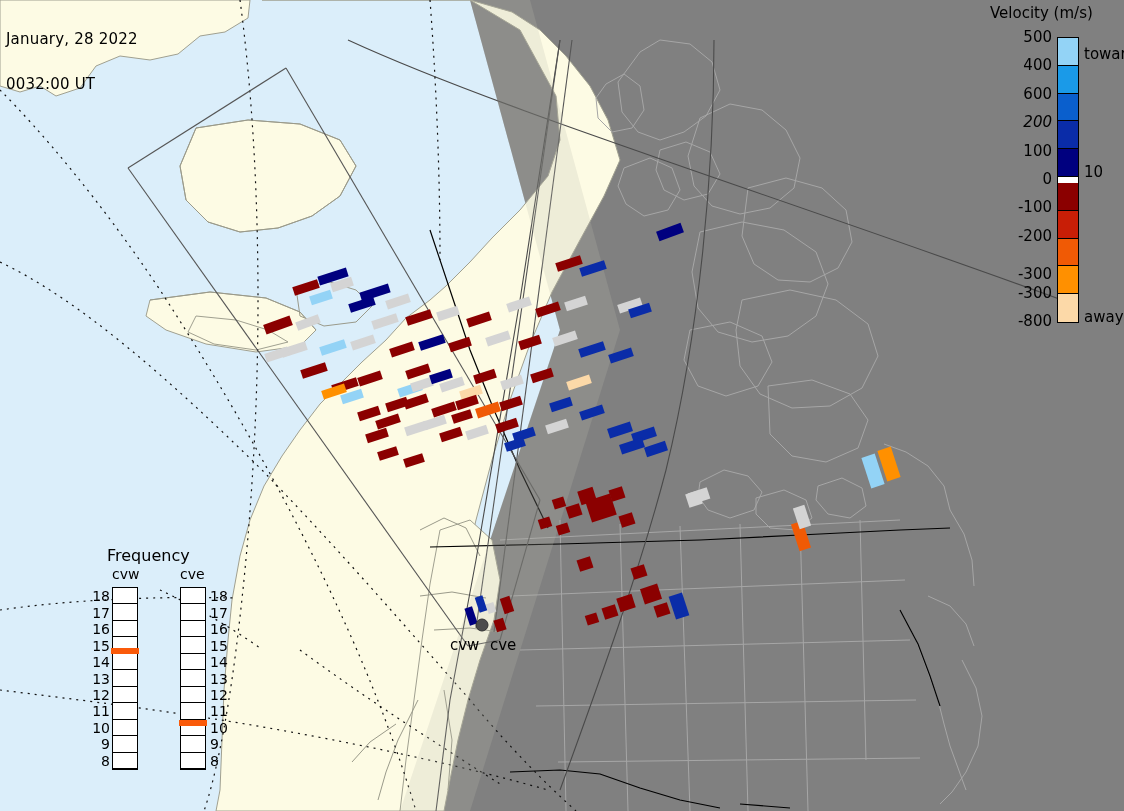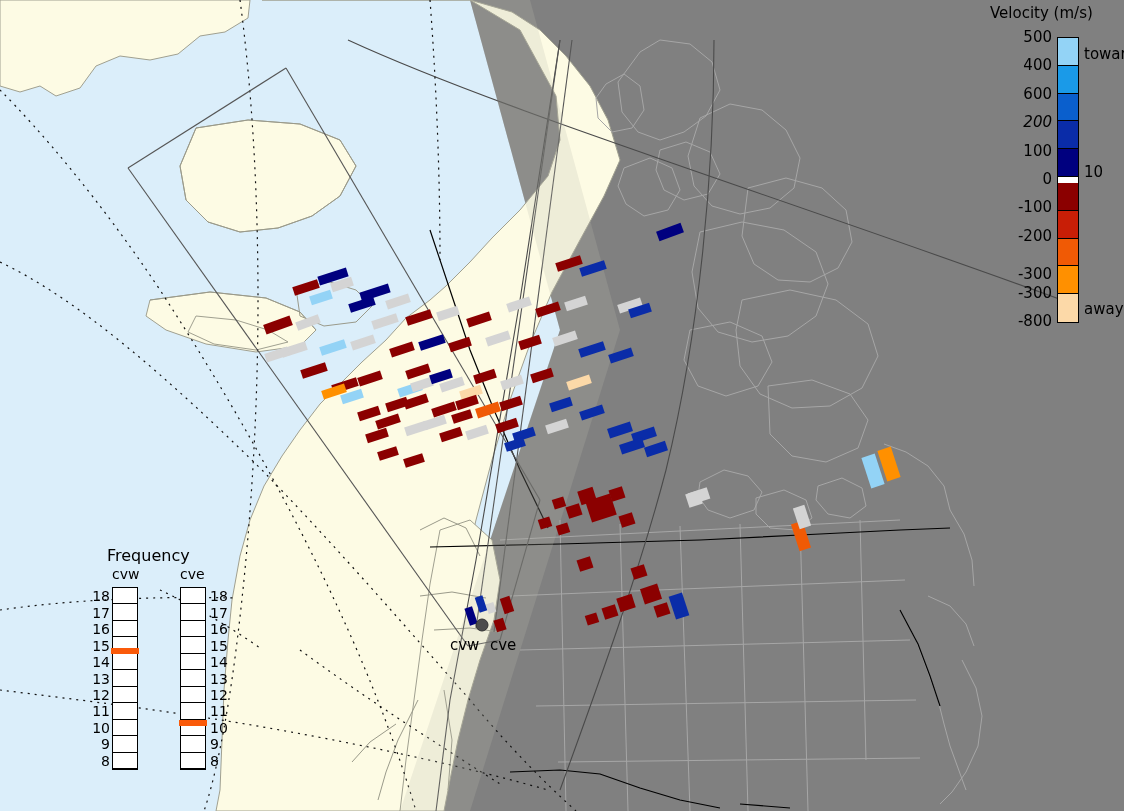--- a/index.html
+++ b/index.html
@@ -279,20 +279,24 @@
       <rect x="467" y="607" width="8" height="18" fill="#00007f" transform="rotate(-18 471 616)"></rect>
       <rect x="477" y="596" width="8" height="16" fill="#0a2ca8" transform="rotate(-18 481 604)"></rect>
     </svg>
 
   <svg width="1124" height="811" viewBox="0 0 1124 811" class="abs" style="left:0;top:0;">
     <circle cx="482" cy="625" r="6" fill="#4c4c4c" stroke="#333" stroke-width="1"></circle>
   </svg>
   <div class="abs stn-label" style="left:450px;top:636px;">cvw</div>
   <div class="abs stn-label" style="left:490px;top:636px;">cve</div>
 
+  <div class="abs" id="timestamp">
+    <div>January, 28 2022</div>
+    <div>0032:00 UT</div>
+  </div>
 
   <div class="abs" id="cbar-panel">
     <div id="cbar-title">Velocity (m/s)</div>
     <div id="cbar-box">
         <div class="cb-seg" style="top: 0px; height: 27.8px; background: rgb(147, 211, 246);"></div>
         <div class="cb-seg" style="top: 27.8px; height: 27.8px; background: rgb(26, 154, 232);"></div>
         <div class="cb-seg" style="top: 55.6px; height: 27.8px; background: rgb(10, 95, 205);"></div>
         <div class="cb-seg" style="top: 83.4px; height: 27.8px; background: rgb(10, 44, 168);"></div>
         <div class="cb-seg" style="top: 111.2px; height: 27.8px; background: rgb(0, 0, 127);"></div>
         <div class="cb-seg" style="top: 139px; height: 6px; background: rgb(255, 255, 255); border-bottom: none;"></div>
@@ -311,21 +315,21 @@
         <div class="cb-tick" style="top: 179px;">0</div>
         <div class="cb-tick" style="top: 207.4px;">-100</div>
         <div class="cb-tick" style="top: 235.8px;">-200</div>
         <div class="cb-tick" style="top: 274px;">-300</div>
         <div class="cb-tick" style="top: 292.6px;">-300</div>
         <div class="cb-tick" style="top: 321px;">-800</div>
       </div>
     <div class="cb-side" style="top:54px;">toward</div>
     <div class="cb-side" style="top:172px;">10</div>
     <div class="cb-side" style="top:184px;margin-left:44px;">-10</div>
-    <div class="cb-side" style="top:309px;">away</div>
+    <div class="cb-side" style="top:317px;">away</div>
   </div>
 
   <div class="abs" id="freq-panel">
     <div id="freq-title">Frequency</div>
     <div class="freq-col-label" style="left:16px;">cvw</div>
     <div class="freq-col-label" style="left:84px;">cve</div>
     <div class="freq-box" id="freq-box-cvw" style="left:16px;">
         <div class="freq-cell" style="top: 0px; height: 16.4545px;"></div>
         <div class="freq-cell" style="top: 16.4545px; height: 16.4545px;"></div>
         <div class="freq-cell" style="top: 32.9091px; height: 16.4545px;"></div>

